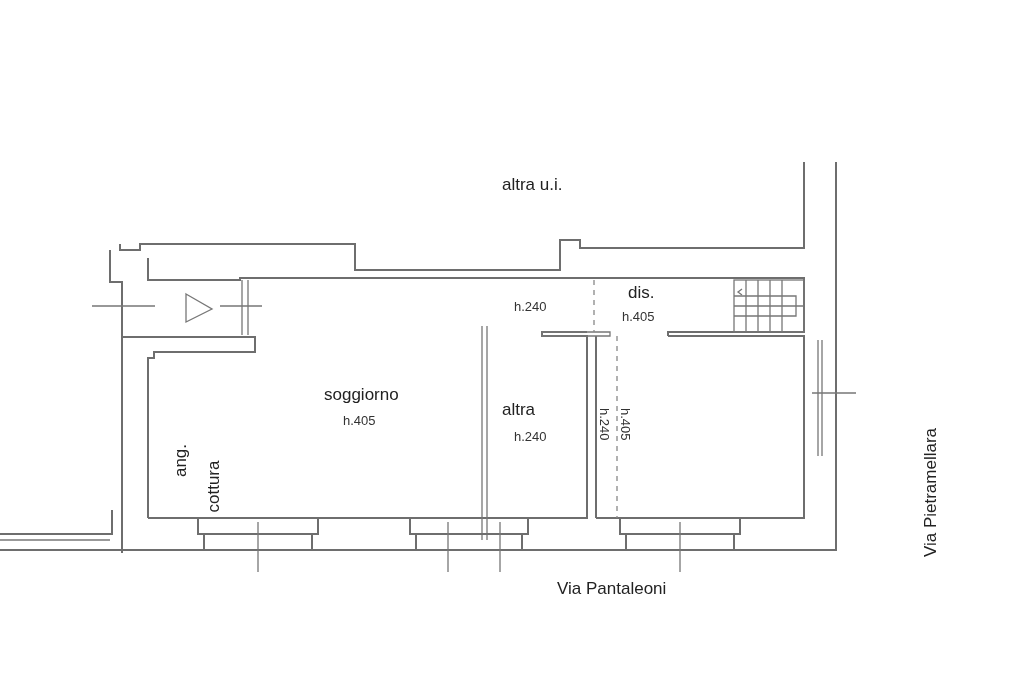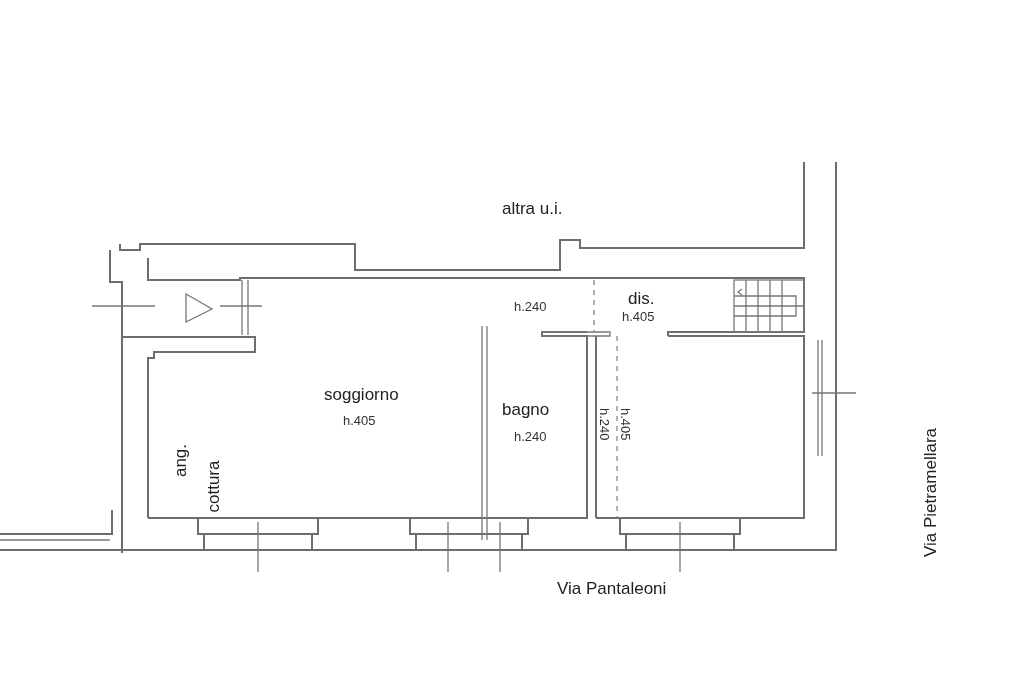--- a/index.html
+++ b/index.html
@@ -47,29 +47,29 @@
     <path class="w" d="M198,518 V534 H318 V518 M204,534 V550 M312,534 V550"></path>
     <path class="w" d="M410,518 V534 H528 V518 M416,534 V550 M522,534 V550"></path>
     <path class="w" d="M620,518 V534 H740 V518 M626,534 V550 M734,534 V550"></path>
     <path class="t" d="M258,522 V572 M448,522 V572 M500,522 V572 M680,522 V572"></path>
   </g>
 
   <path class="w" d="M0,534 H112 V510"></path>
   <path class="t" d="M0,540 H110"></path>
 </svg>
 
-<div class="lbl big" style="left:502px;top:200px;">altra u.i.</div>
+<div class="lbl big" style="left:502px;top:176px;">altra u.i.</div>
 
 <div class="lbl big" style="left:324px;top:386px;">soggiorno</div>
 <div class="lbl small" style="left:343px;top:414px;">h.405</div>
 
-<div class="lbl big" style="left:502px;top:401px;">bagno</div>
+<div class="lbl big" style="left:502px;top:401px;">altra</div>
 <div class="lbl small" style="left:514px;top:430px;">h.240</div>
 
-<div class="lbl big" style="left:628px;top:290px;">dis.</div>
+<div class="lbl big" style="left:628px;top:284px;">dis.</div>
 <div class="lbl small" style="left:622px;top:310px;">h.405</div>
 
 <div class="lbl small" style="left:514px;top:300px;">h.240</div>
 
 <div class="lbl big" style="left:164px;top:452px;transform:rotate(-90deg);">ang.</div>
 <div class="lbl big" style="left:188px;top:478px;transform:rotate(-90deg);">cottura</div>
 
 <div class="lbl small" style="left:597px;top:408px;transform:rotate(90deg);transform-origin:left top;left:611px;">h.240</div>
 <div class="lbl small" style="top:408px;transform:rotate(90deg);transform-origin:left top;left:632px;">h.405</div>
 

